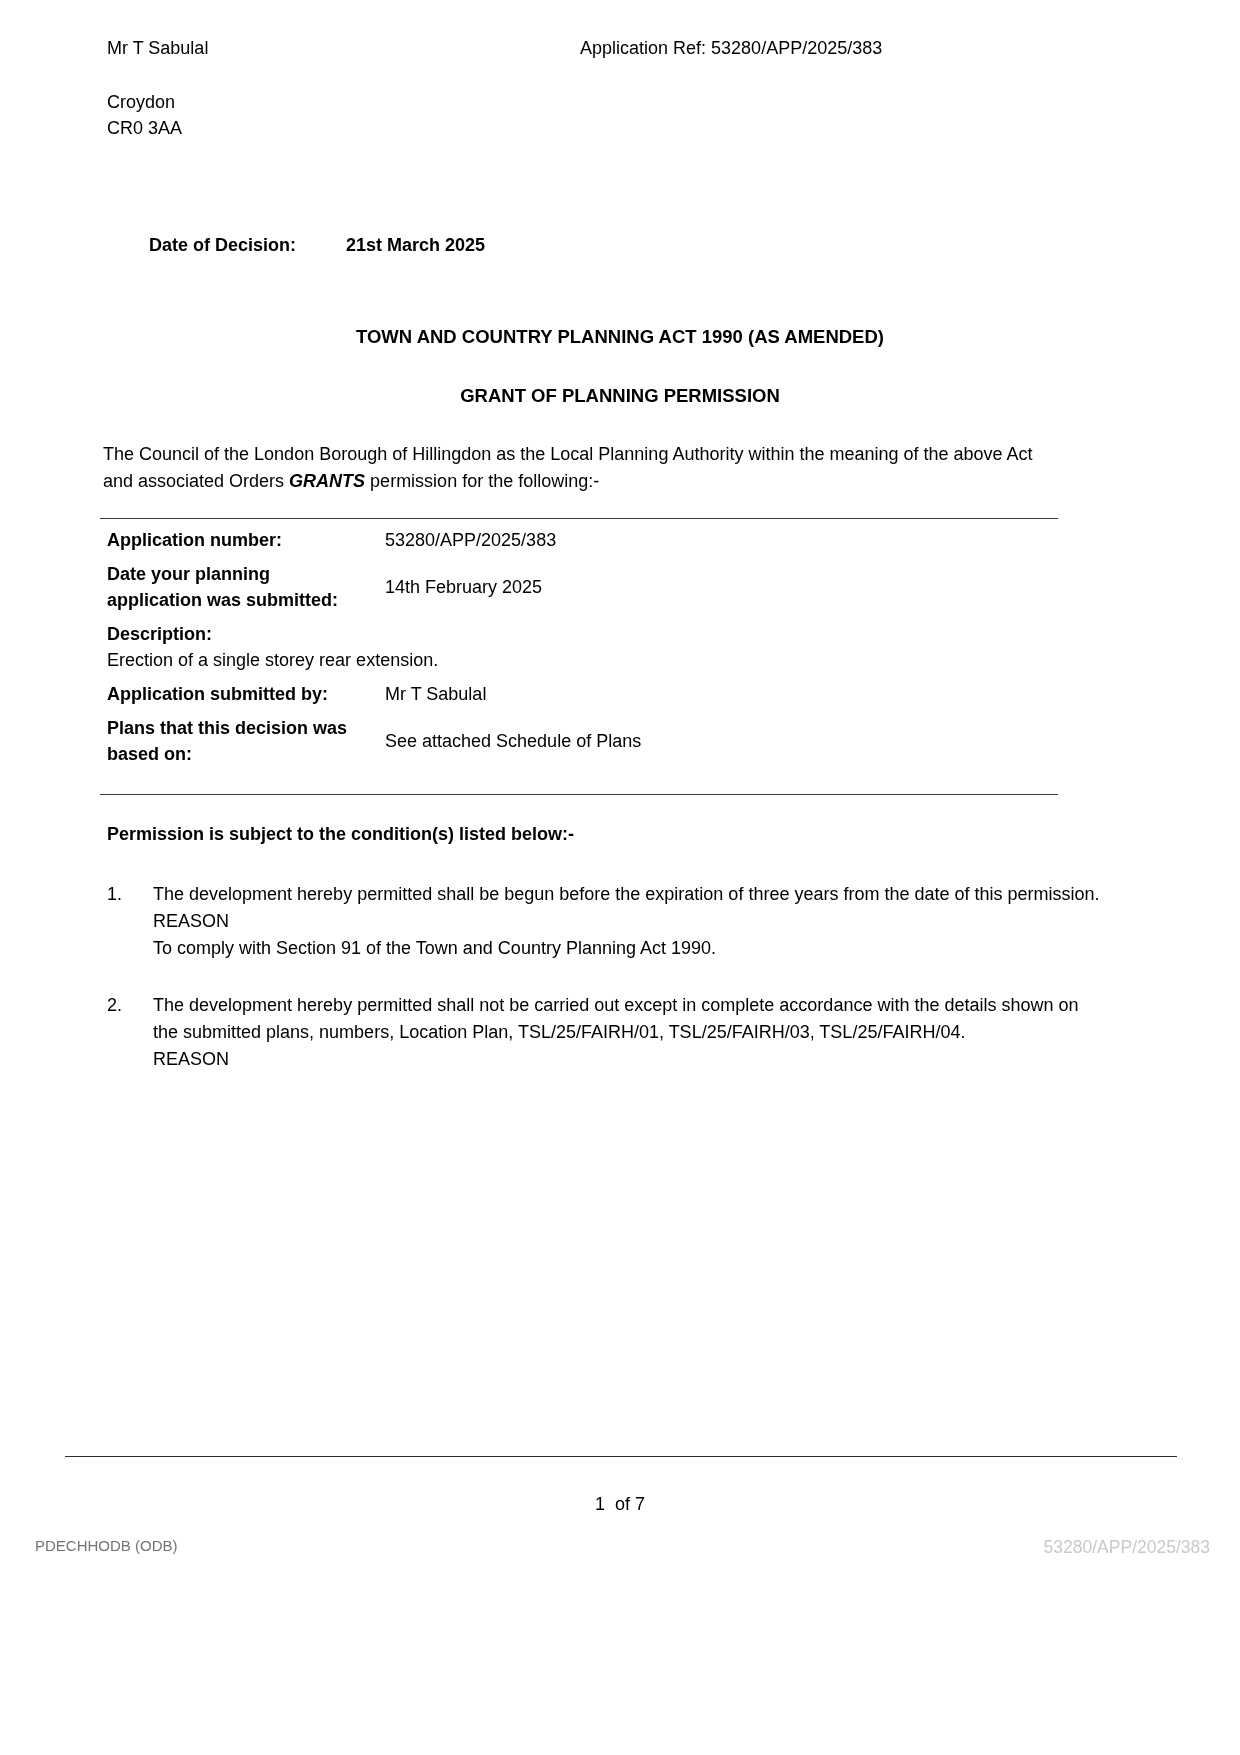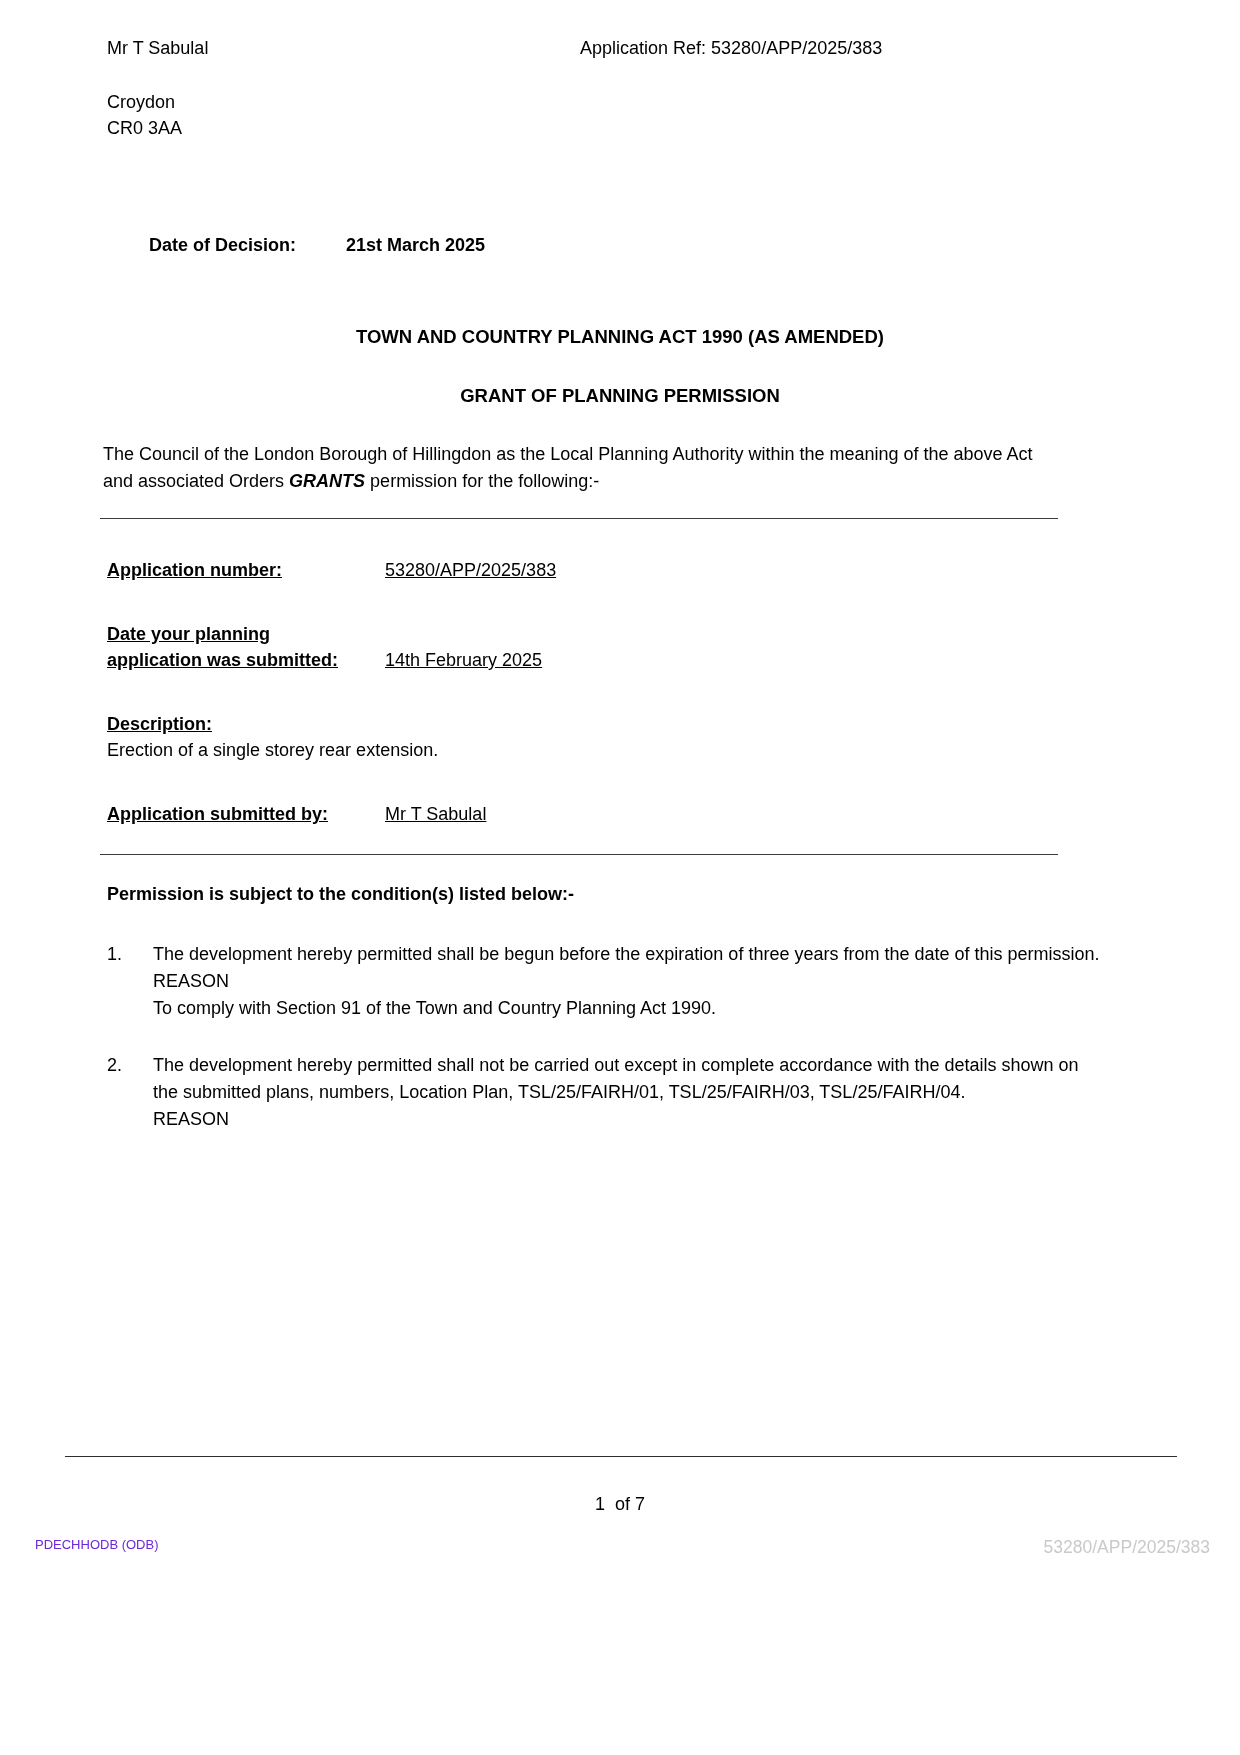--- a/index.html
+++ b/index.html
@@ -43,38 +43,38 @@
   .act-title { margin-top:70px; }
   .grant-title { margin-top:37px; }
 
   .intro { margin-top:34px; margin-left:103px; width:935px; line-height:27px; }
 
   .rule { border:none; border-top:1px solid #3c3c3c; margin-left:100px; width:958px; height:0; }
   .rule-1 { margin-top:23px; }
   .rule-2 { margin-top:27px; }
 
   .details { padding-left:107px; padding-right:150px; }
-  .drow { display:flex; align-items:flex-end; margin-top:38px; line-height:26px;text-decoration:underline; }
+  .drow { display:flex; align-items:center; margin-top:8px; line-height:26px; }
   .dlabel { width:278px; flex:none; font-weight:bold; white-space:pre-line; }
   .dvalue { flex:1; }
   .desc-text { line-height:26px; }
 
   .cond-heading { margin-top:29px; padding-left:107px; font-weight:bold; }
 
   .cond { display:flex; margin-left:107px; margin-right:140px; line-height:27px; }
   .cond-1 { margin-top:36px; }
   .cond-2 { margin-top:30px; }
   .cnum { width:46px; flex:none; }
   .cbody { flex:1; }
   .cbody p { margin:0; }
   .reason-label { margin-top:27px; }
 
   .footer-line { position:absolute; left:65px; top:1456px; width:1112px; border-top:1px solid #2e2e2e; }
   .page-number { position:absolute; top:1494px; left:0; width:100%; text-align:center; white-space:pre; }
-  .footer-meta-left  { position:absolute; left:35px;  top:1537px; color:#6d28d9; font-size:13px; }
+  .footer-meta-left  { position:absolute; left:35px;  top:1537px; color:#737373; font-size:15px; }
   .footer-meta-right { position:absolute; right:30px; top:1537px; color:#c9c9c9; font-size:17.5px; }
 </style>
 </head>
 <body>
 
 <div class="page">
 
   <header class="doc-header">
 
     <div class="ref-row">
@@ -111,20 +111,25 @@
       <div class="dvalue">14th February 2025</div>
     </div>
     <div class="drow">
       <div class="dlabel">Description:</div>
     </div>
     <div class="desc-text">Erection of a single storey rear extension.</div>
     <div class="drow">
       <div class="dlabel">Application submitted by:</div>
       <div class="dvalue">Mr T Sabulal</div>
     </div>
+    <div class="drow">
+      <div class="dlabel">Plans that this decision was
+based on:</div>
+      <div class="dvalue">See attached Schedule of Plans</div>
+    </div>
   </section>
 
   <div class="rule rule-2"></div>
 
   <div class="cond-heading">Permission is subject to the condition(s) listed below:-</div>
 
   <div class="cond cond-1">
     <div class="cnum">1.</div>
     <div class="cbody">
       <p>The development hereby permitted shall be begun before the expiration of three years from the date of this permission.</p>

